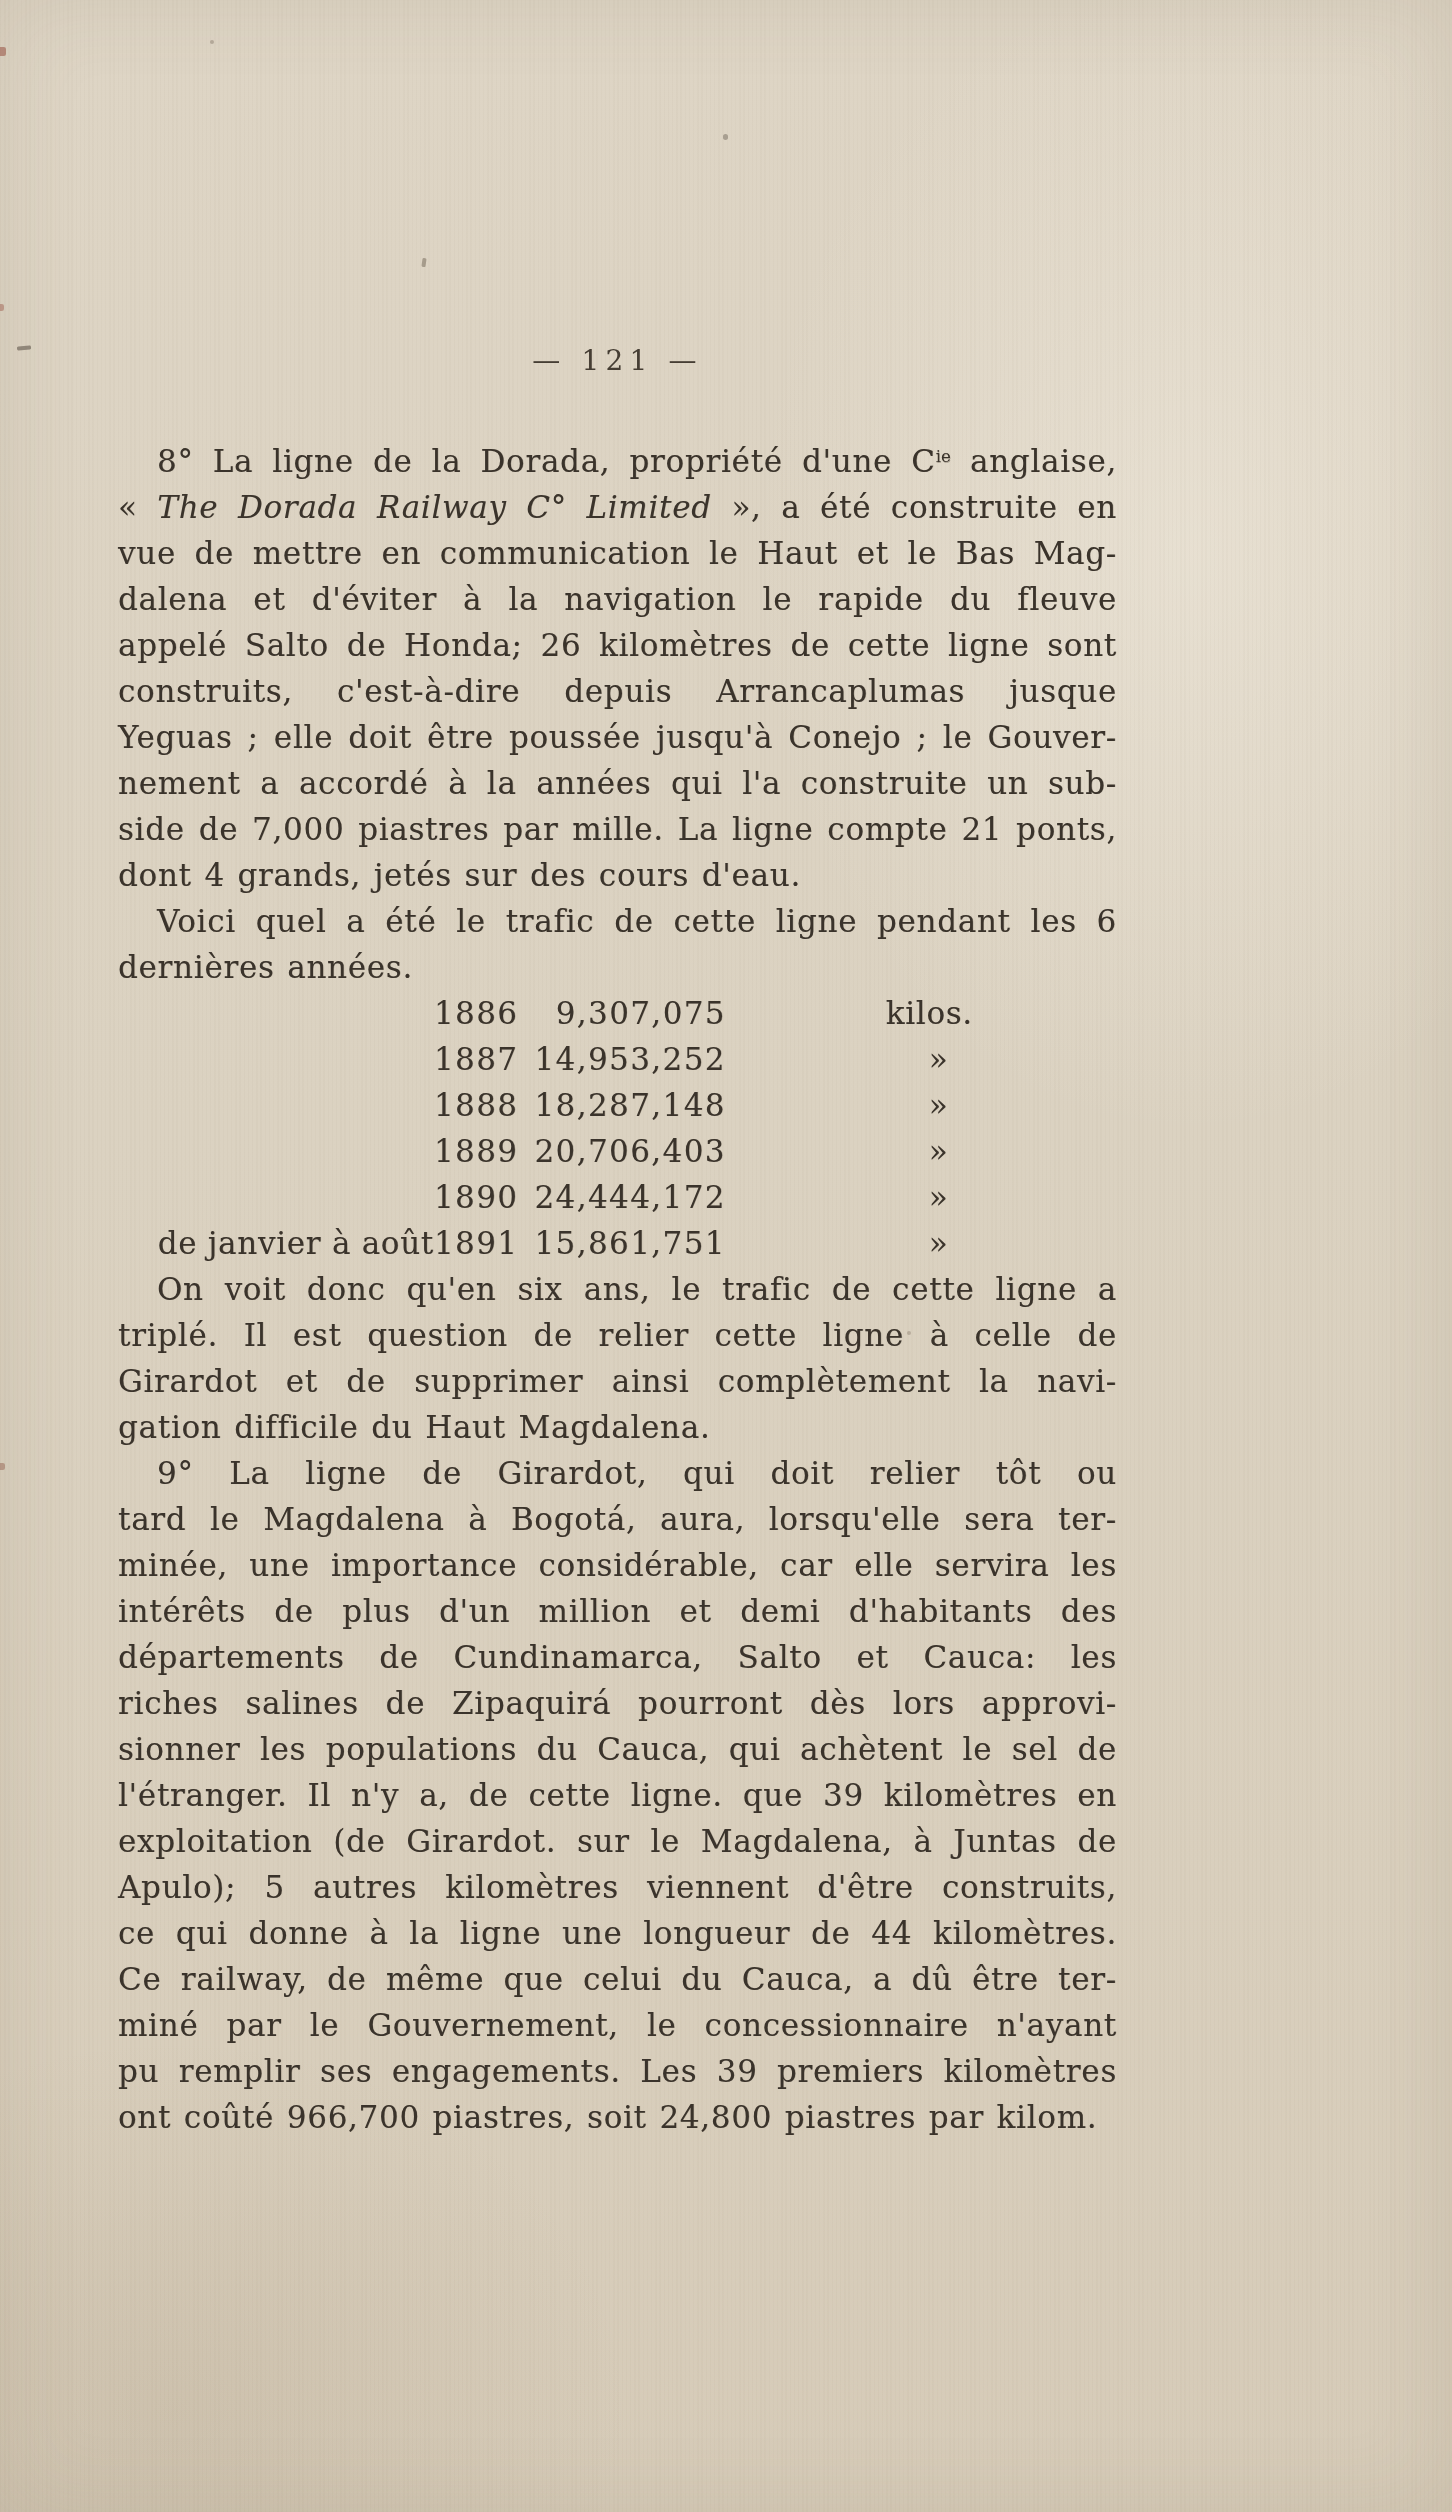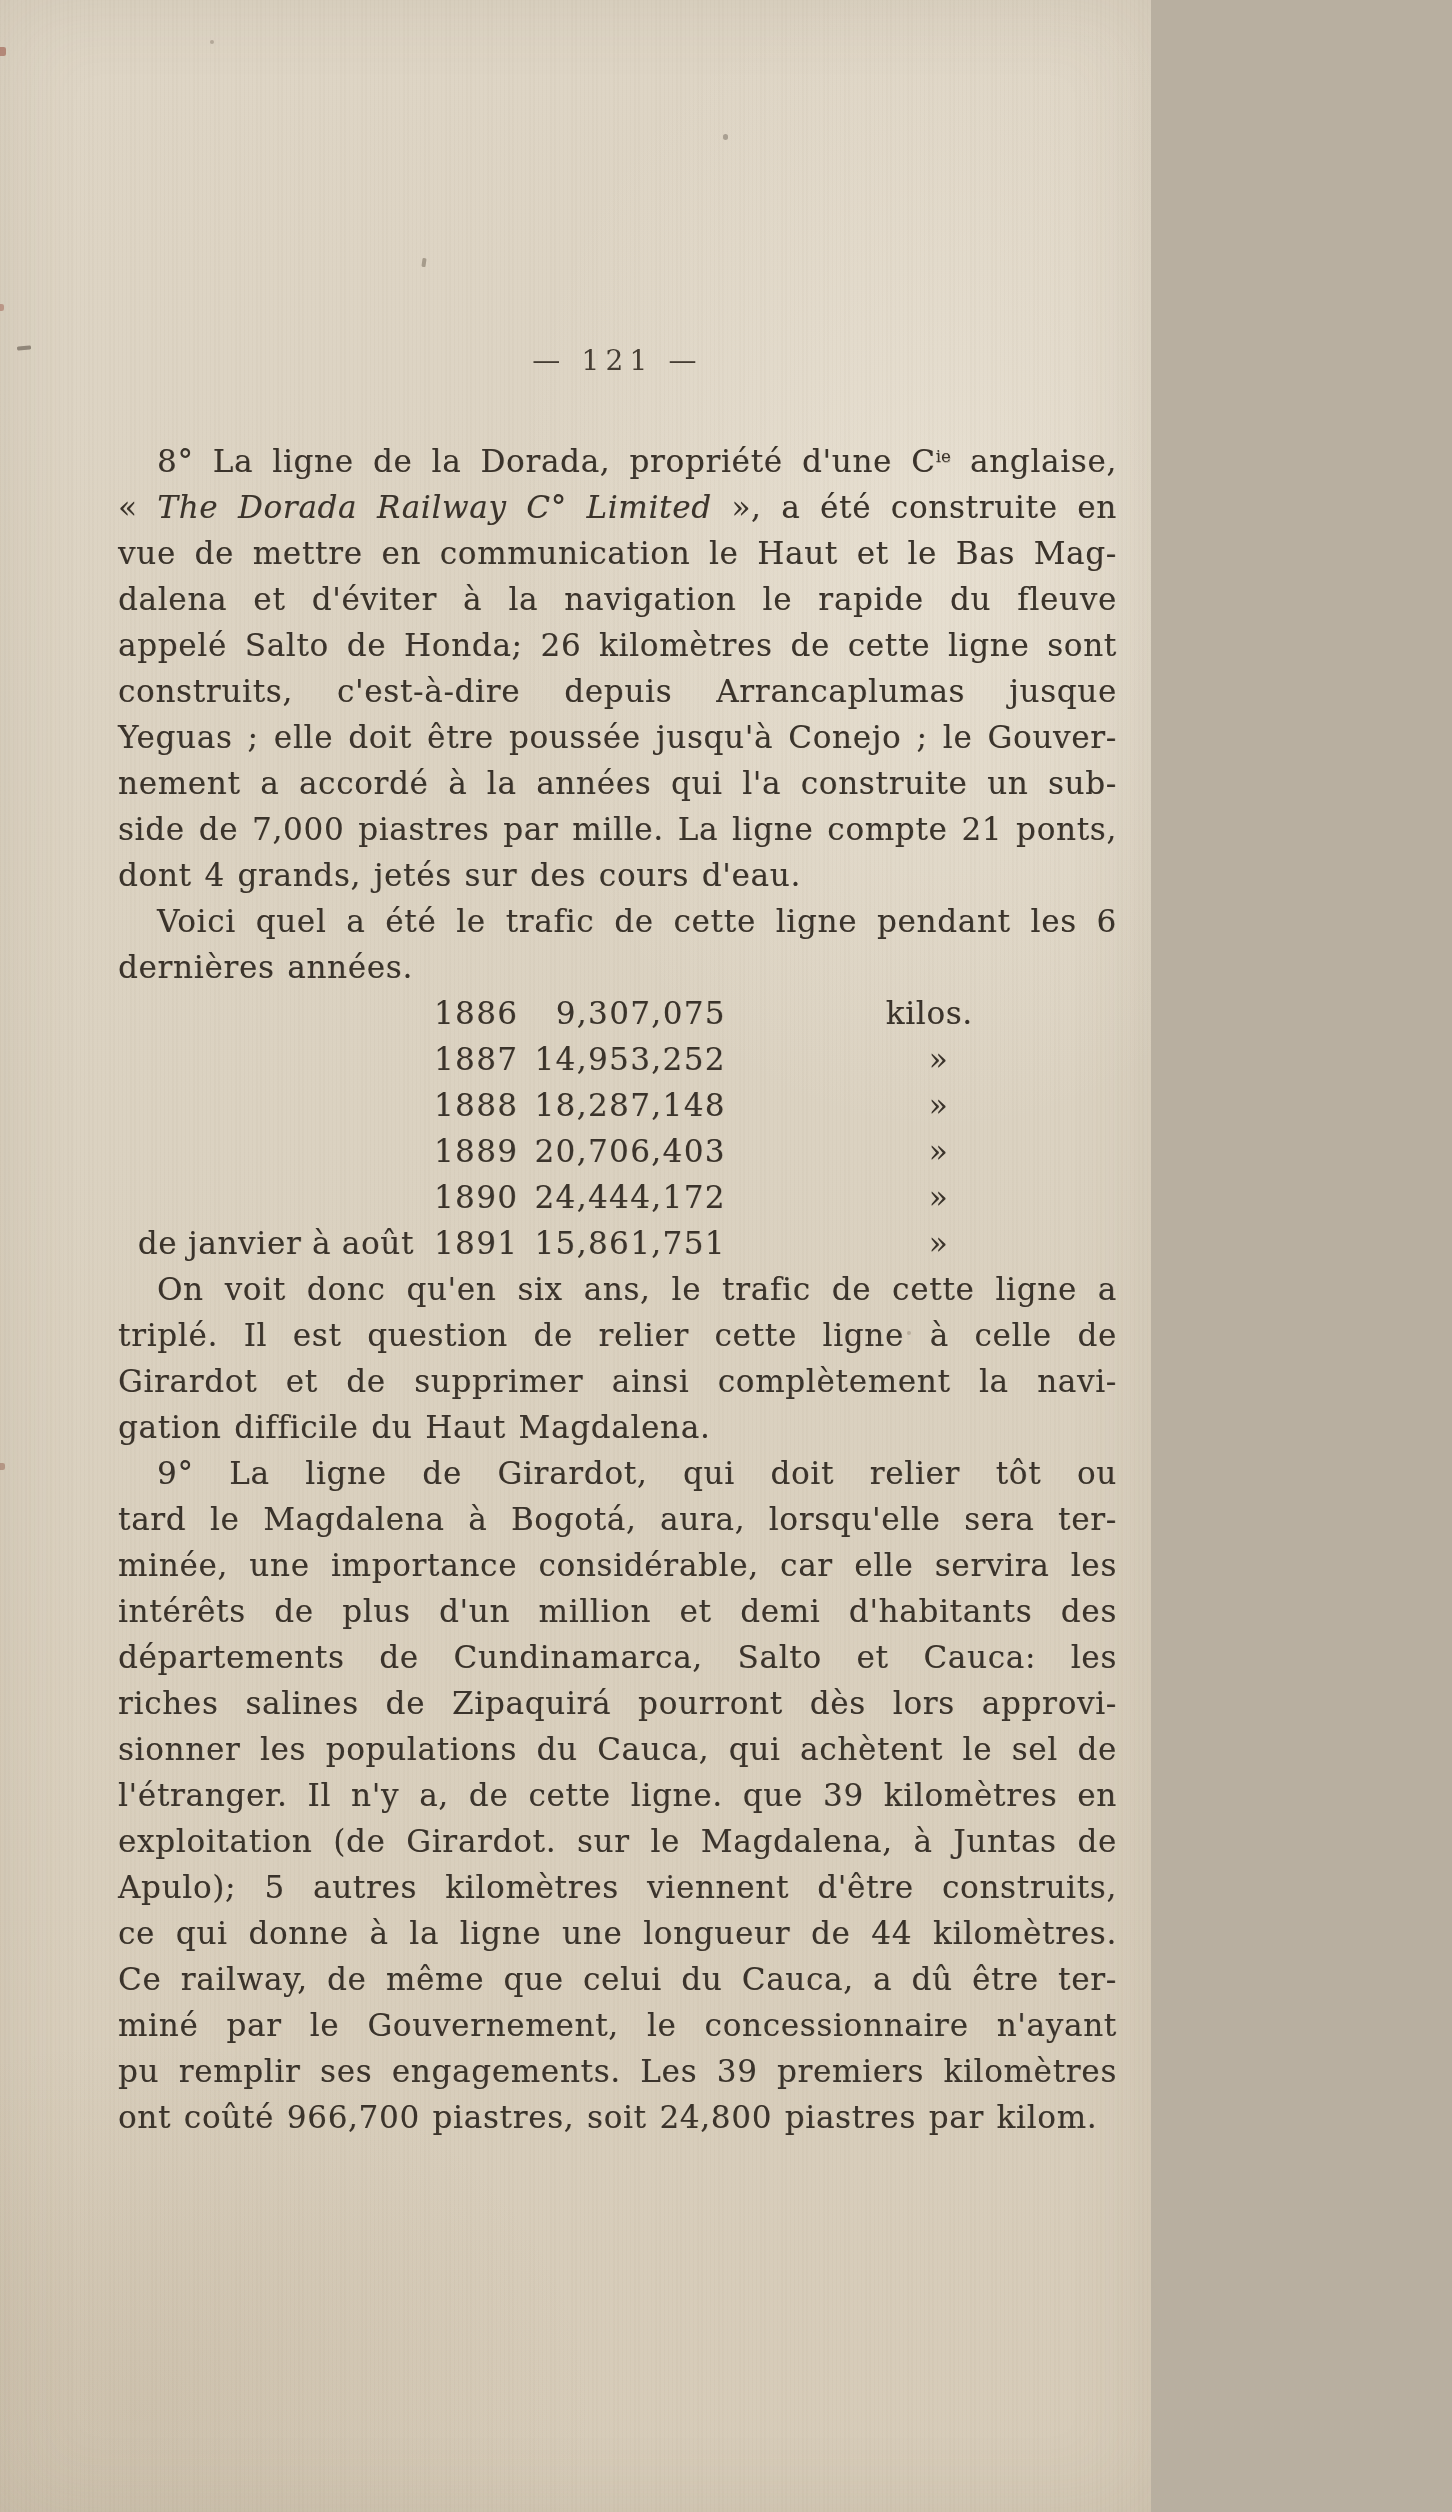--- a/index.html
+++ b/index.html
@@ -1,18 +1,18 @@
 <!DOCTYPE html>
 <html style="font-size:11px"><head>
 <meta charset="utf-8">
 <style>
   html, body { margin: 0; padding: 0; background: #b8afa0; }
   .page {
     position: relative;
-    width: 1151px;
+    width: 1452px;
     height: 2512px;
     overflow: hidden;
     font-family: "DejaVu Serif", "Liberation Serif", serif;
     color: #3a332b;
     background:
       radial-gradient(ellipse 624px 833px at 82% 22%, rgba(242,236,224,0.50), rgba(242,236,224,0) 70%),
       radial-gradient(ellipse 763px 624px at 12% 96%, rgba(120,100,70,0.10), rgba(120,100,70,0) 60%),
       linear-gradient(180deg, #ded5c5 0%, #dbd2c1 45%, #d9cfbd 75%, #d6cbb8 100%);
     box-shadow: inset 0 0 83px rgba(110,92,64,0.12);
   }
@@ -62,21 +62,21 @@
   
   .traffic { }
   .trow {
     display: grid;
     grid-template-columns: 316px 73px 219px 392px;
     font-size: 31px;
     line-height: 46px;
     letter-spacing: 0.7px;
     text-shadow: 0.4px 0.4px 0.6px rgba(56,46,34,0.30);
   }
-  .c-label { text-align: center; }
+  .c-label { text-align: right; }
   .c-year  { text-align: right; letter-spacing: 1.4px; }
   .c-value { text-align: right; letter-spacing: 1.4px; }
   .c-unit  { text-align: center; padding-left: 14.6px; }
   .trow.ditto .c-unit { padding-left: 33px; }
   
   .speck { position: absolute; pointer-events: none; }
   .speck.dash1 { left: 16.7px;  top: 346px;  width: 14px; height: 3.5px;  background: #4a4036; opacity: .50; transform: rotate(-4deg); border-radius: 1.4px; }
   .speck.tick1 { left: 422px; top: 258px;  width: 3.5px;  height: 9px; background: #55493a; opacity: .40; border-radius: 1.4px; transform: rotate(8deg); }
   .speck.dot1  { left: 210px; top: 40px;   width: 4.2px;  height: 4.2px;  background: #6a5d4c; opacity: .35; border-radius: 50%; }
   .speck.dot2  { left: 723px;top: 134px;  width: 4.9px;  height: 5.6px;  background: #5a5045; opacity: .40; border-radius: 50%; }

